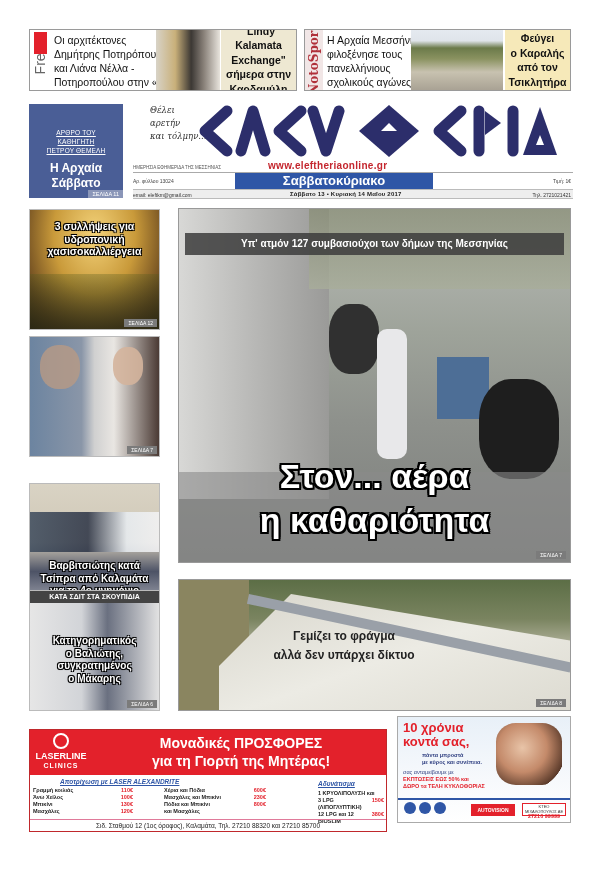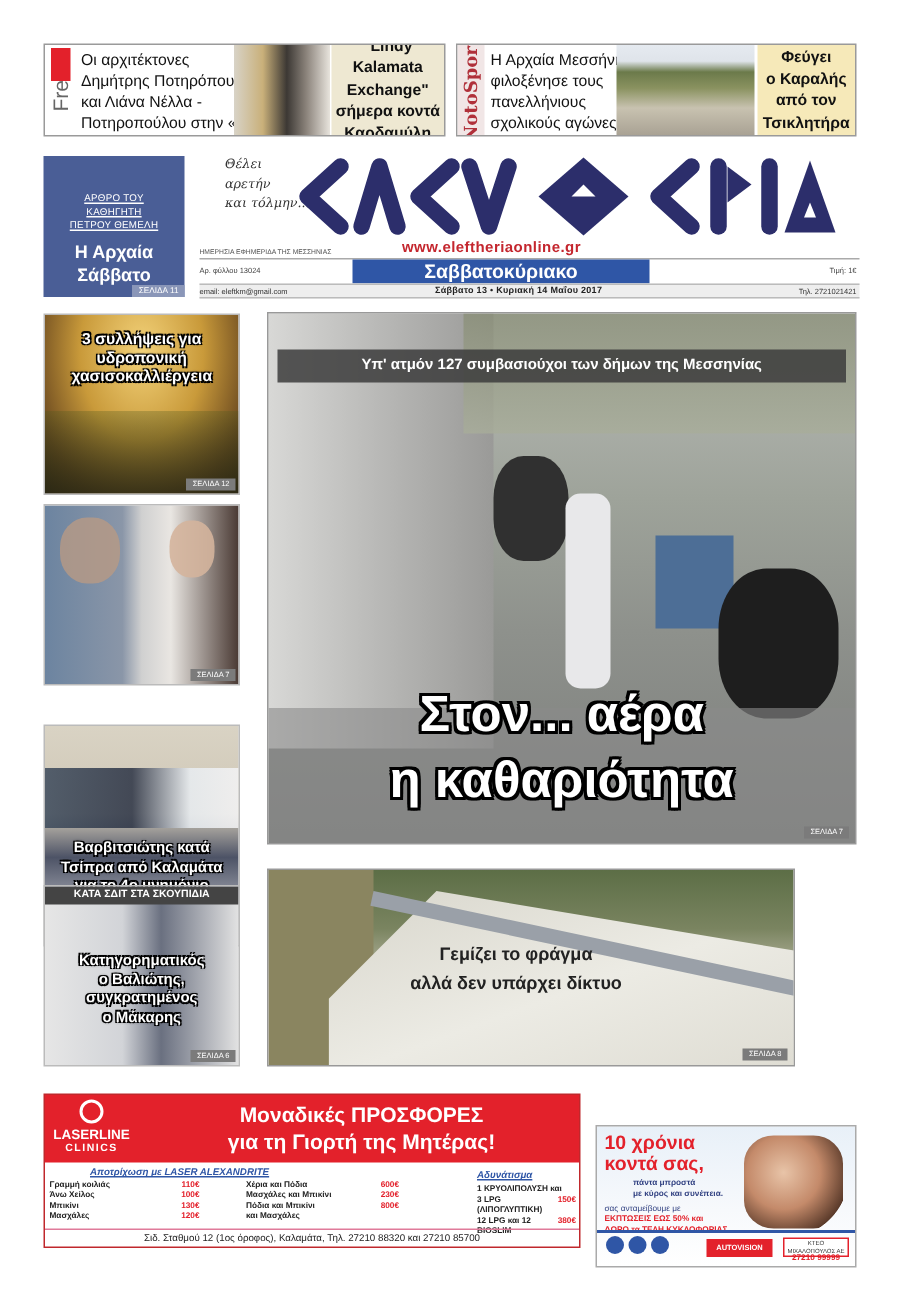--- a/index.html
+++ b/index.html
@@ -39,36 +39,36 @@
   .lbox .cap { position: absolute; left: 0; right: 0; text-align: center; color: #fff; font-weight: bold; font-size: 10px; line-height: 12.5px; text-shadow: 0 0 2px #000, 1px 1px 0 #000, -1px -1px 0 #000, 1px -1px 0 #000, -1px 1px 0 #000; }
   .lbox .pg { position: absolute; right: 2px; bottom: 2px; background: #7b7b7b; color: #fff; font-size: 5px; padding: 1px 4px; }
   .lbox .band { position: absolute; left: 0; right: 0; top: 0; height: 12px; background: #444; color: #fff; font-size: 7px; font-weight: bold; text-align: center; line-height: 12px; }
 
   
   .main-photo { position: absolute; left: 178px; top: 208px; width: 393px; height: 355px; border: 1px solid #999; overflow: hidden; }
   .kicker { position: absolute; left: 6px; right: 6px; top: 24px; height: 22px; background: rgba(60,60,60,0.85); color: #fff; font-size: 10px; font-weight: bold; line-height: 22px; text-align: center; }
   .headline { position: absolute; left: 0; right: 0; top: 245px; text-align: center; font-size: 34px; font-weight: bold; line-height: 44px; color: #fff; text-shadow: 2px 2px 0 #000, -2px -2px 0 #000, 2px -2px 0 #000, -2px 2px 0 #000, 0 2px 0 #000, 2px 0 0 #000, 0 -2px 0 #000, -2px 0 0 #000; }
   .main-photo .pg, .dam .pg { position: absolute; right: 4px; bottom: 3px; background: #7b7b7b; color: #fff; font-size: 5px; padding: 1px 4px; }
 
-  .dam { position: absolute; left: 178px; top: 579px; width: 352px; height: 132px; border: 1px solid #999; overflow: hidden; }
+  .dam { position: absolute; left: 178px; top: 579px; width: 393px; height: 132px; border: 1px solid #999; overflow: hidden; }
   .dam .cap { position: absolute; left: 80px; top: 47px; font-size: 12px; font-weight: bold; line-height: 19px; color: #222; text-align: center; width: 170px; }
 
   
   .ad-laser { position: absolute; left: 29px; top: 729px; width: 358px; height: 103px; border: 1px solid #c0282c; background: #fff; overflow: hidden; }
   .ad-laser .top { position: absolute; left: 0; right: 0; top: 0; height: 45px; background: #e3212b; }
   .ad-laser .brand { position: absolute; left: 4px; top: 3px; width: 54px; height: 40px; text-align: center; color: #fff; }
   .ad-laser .brand .b1 { font-size: 9px; font-weight: bold; line-height: 10px; margin-top: 18px; }
   .ad-laser .brand .b2 { font-size: 7px; font-weight: bold; letter-spacing: 1px; line-height: 9px; }
   .ad-laser .headline-ad { position: absolute; left: 70px; top: 4px; right: 4px; color: #fff; font-weight: bold; font-size: 14px; line-height: 18px; text-align: center; }
   .ad-laser .sect { position: absolute; font-size: 6.5px; font-weight: bold; font-style: italic; color: #2f56a6; text-decoration: underline; }
   .ad-laser .row { position: absolute; font-size: 5.5px; line-height: 7px; color: #222; font-weight: bold; }
   .ad-laser .row .p { color: #e3212b; }
   .ad-laser .addr { position: absolute; left: 0; right: 0; bottom: 2px; text-align: center; font-size: 6.5px; color: #222; border-top: 1px solid #e07a9a; padding-top: 2px; }
 
-  .ad-auto { position: absolute; left: 397px; top: 750px; width: 174px; height: 95px; border: 1px solid #aaa; background: linear-gradient(180deg,#e8f0f8 0%,#f7f9fc 60%,#ffffff 100%); overflow: hidden; }
+  .ad-auto { position: absolute; left: 397px; top: 716px; width: 174px; height: 107px; border: 1px solid #aaa; background: linear-gradient(180deg,#e8f0f8 0%,#f7f9fc 60%,#ffffff 100%); overflow: hidden; }
   .ad-auto .h1 { position: absolute; left: 5px; top: 4px; font-size: 13px; font-weight: bold; color: #e3212b; line-height: 14px; }
   .ad-auto .s { position: absolute; left: 5px; font-size: 5.5px; font-weight: bold; color: #2f3f80; line-height: 7px; }
   .ad-auto .s.red { color: #e3212b; }
   .ad-auto .logo-a { position: absolute; left: 73px; bottom: 6px; width: 44px; height: 12px; background: #e3212b; color: #fff; font-size: 5px; font-weight: bold; line-height: 12px; text-align: center; }
   .ad-auto .tel { position: absolute; right: 4px; bottom: 6px; width: 44px; height: 13px; border: 1px solid #e3212b; background: #fff; font-size: 4px; color: #333; text-align: center; line-height: 5px; }
   .ad-auto .tel b { color: #e3212b; font-size: 5.5px; }
   .ad-auto .icons { position: absolute; left: 6px; bottom: 8px; display: flex; gap: 3px; }
   .ad-auto .icons span { width: 12px; height: 12px; border-radius: 50%; background: #2f56a6; display: block; }
   .ad-auto .stripe { position: absolute; left: 0; right: 0; bottom: 22px; height: 2px; background: #2f56a6; }
 </style>
@@ -84,21 +84,21 @@
     <div>Οι αρχιτέκτονες</div>
     <div>Δημήτρης Ποτηρόπουλος</div>
     <div>και Λιάνα Νέλλα -</div>
     <div>Ποτηροπούλου στην «Ε»</div>
   </div>
   <div class="photo" style="left:126px;width:64px;background:linear-gradient(90deg,#d8d3c7 0%,#c9b07a 30%,#3c3834 55%,#8a827a 75%,#e8e4dd 100%);"></div>
   <div class="side" style="width:75px;background:#eee8d2;">
     <div>
       <div>"Lindy Kalamata</div>
       <div>Exchange"</div>
-      <div>σήμερα κοντά</div>
+      <div>σήμερα στην</div>
       <div>Καρδαμύλη</div>
     </div>
   </div>
 </div>
 
 <div class="teaser" style="left:304px;width:267px;">
   <div class="vtag" style="background:#f1e6e6;">
     <span style="font-size:12px;color:#b0303a;font-family:'DejaVu Serif',serif;">NotoSport</span>
   </div>
   <div class="txt" style="left:22px;">

